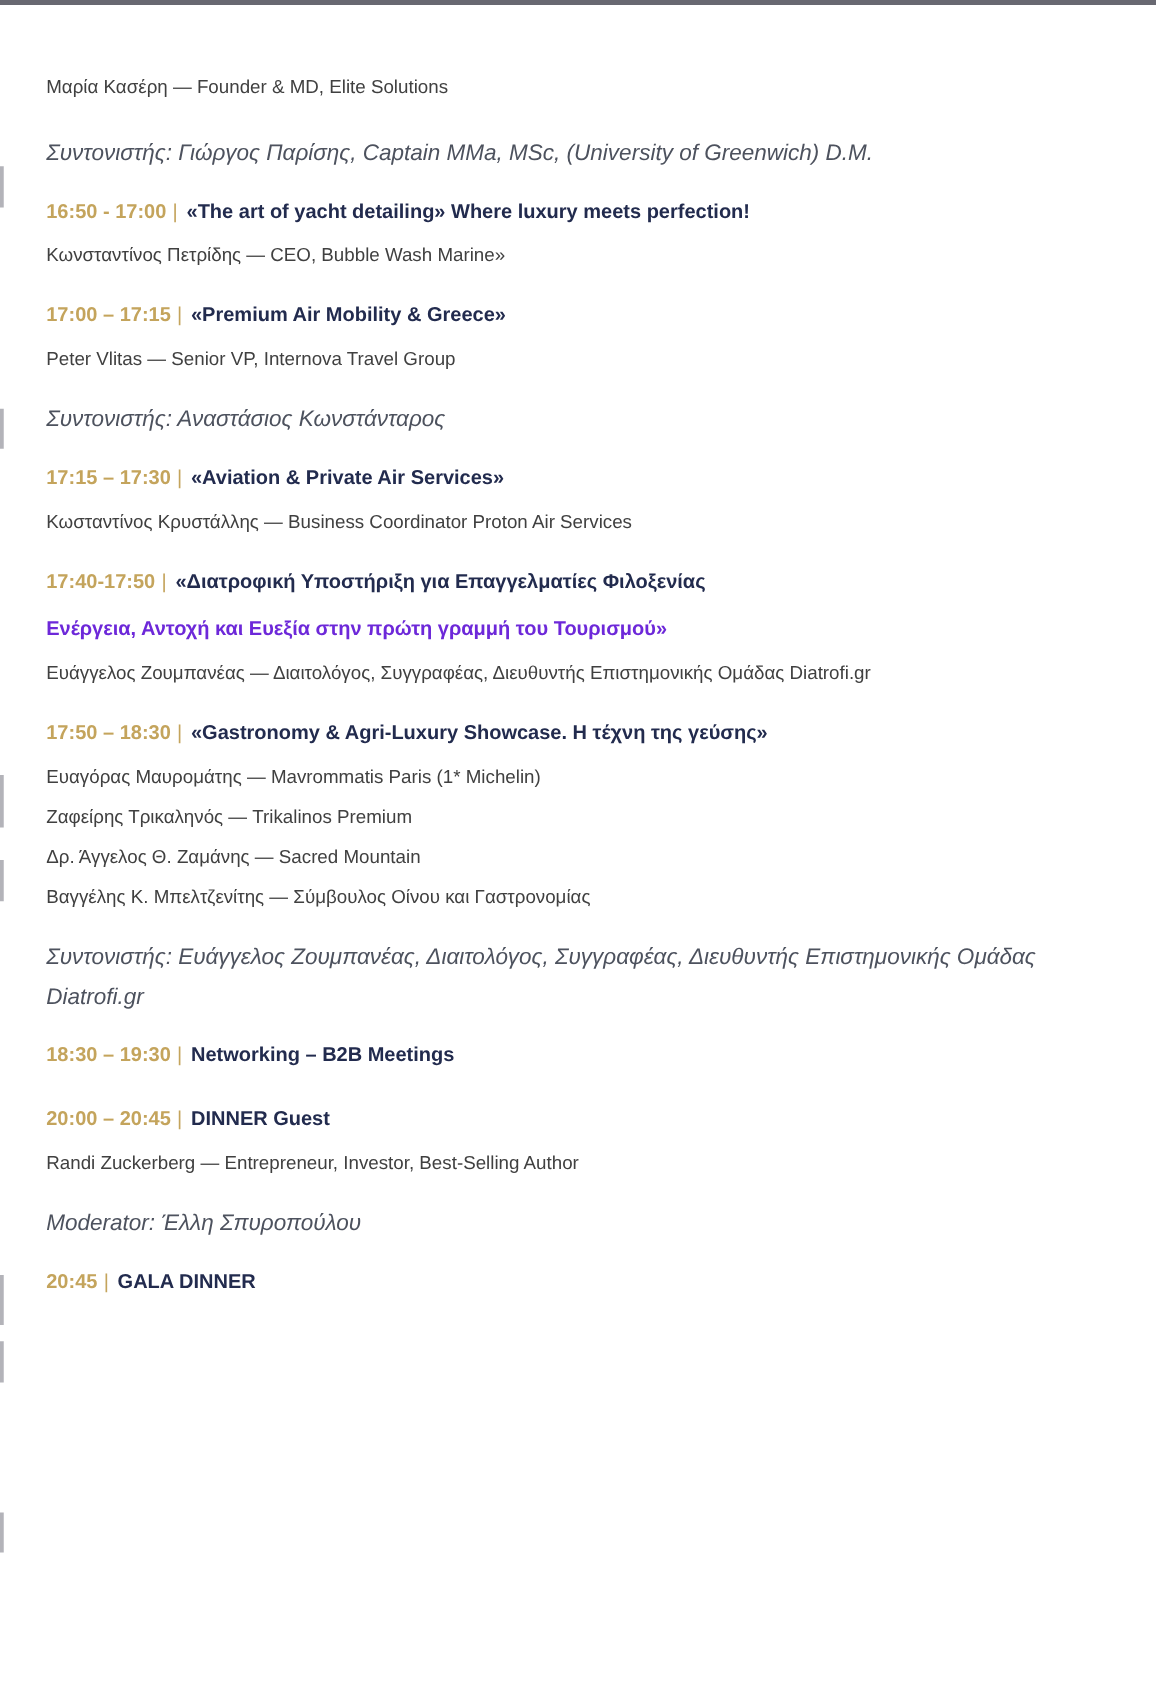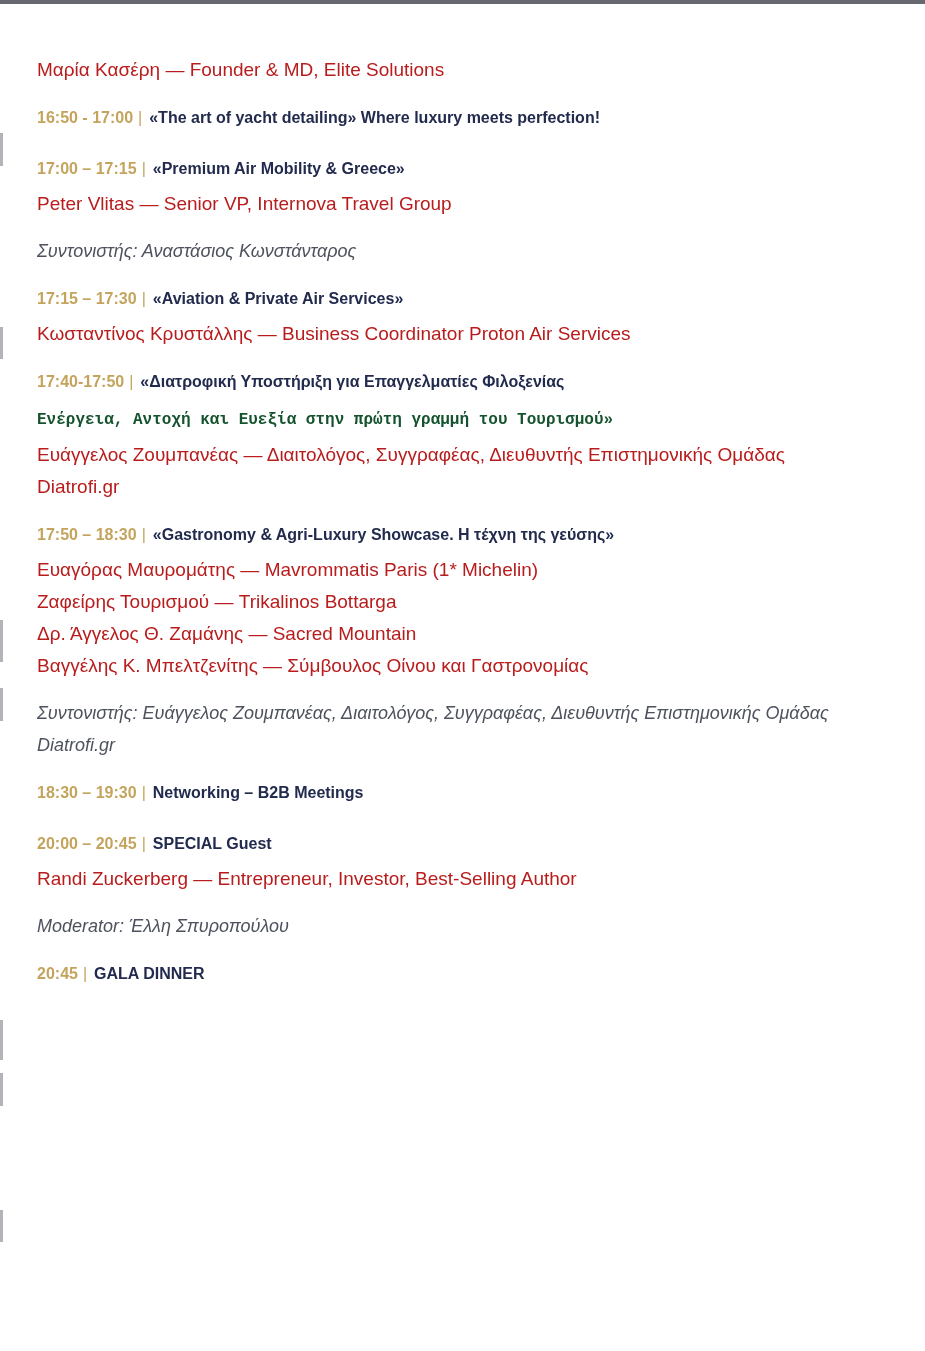--- a/index.html
+++ b/index.html
@@ -28,23 +28,23 @@
     background: #9a9aa1;
     opacity: 0.75;
   }
   .content {
     position: relative;
     width: 818px;
     padding: 54px 0 0 37px;
   }
   p { margin: 0; }
   .body-line {
-    font-size: 19px;
+    font-size: 15px;
     line-height: 32px;
-    color: #b91c1c;
+    color: #404040;
   }
   .moderator-line {
     font-size: 18px;
     line-height: 32px;
     font-style: italic;
     color: #4d525e;
     margin-top: 15px;
   }
   .moderator-line.intro-mod { margin-top: 20px; }
   .heading {
@@ -61,64 +61,65 @@
   .heading .sep {
     color: #c4a45c;
     font-weight: 400;
     margin: 0 7px 0 5px;
   }
   .heading .title {
     color: #222b4e;
   }
   .heading .title2 {
     display: block;
-    color: #14532d;
+    color: #6d28d9;
     white-space: normal;
-    font-family: Liberation Mono, monospace;
   }
   .italic-name { }
 </style>
 </head>
 <body>
 
 <div class="top-border"></div>
 
 <div class="scan-artifact" style="top:133px;height:33px"></div>
 <div class="scan-artifact" style="top:327px;height:32px"></div>
 <div class="scan-artifact" style="top:620px;height:42px"></div>
 <div class="scan-artifact" style="top:688px;height:33px"></div>
 <div class="scan-artifact" style="top:1020px;height:40px"></div>
 <div class="scan-artifact" style="top:1073px;height:33px"></div>
 <div class="scan-artifact" style="top:1210px;height:32px"></div>
 
 <div class="content">
 
   <p class="body-line">Μαρία Κασέρη — Founder &amp; MD, Elite Solutions</p>
+  <p class="moderator-line intro-mod">Συντονιστής: Γιώργος Παρίσης, Captain  MMa, MSc, (University of Greenwich)  D.M.</p>
 
   <p class="heading"><span class="time">16:50 - 17:00</span><span class="sep">|</span><span class="title">«The art of yacht detailing» Where luxury meets perfection!</span></p>
+  <p class="body-line">Κωνσταντίνος Πετρίδης — CEO, Bubble Wash Marine»</p>
 
   <p class="heading"><span class="time">17:00 – 17:15</span><span class="sep">|</span><span class="title">«Premium Air Mobility &amp; Greece»</span></p>
   <p class="body-line">Peter Vlitas — Senior VP, Internova Travel Group</p>
   <p class="moderator-line">Συντονιστής: Αναστάσιος Κωνστάνταρος</p>
 
   <p class="heading"><span class="time">17:15 – 17:30</span><span class="sep">|</span><span class="title">«Aviation &amp; Private Air Services»</span></p>
   <p class="body-line">Κωσταντίνος Κρυστάλλης — Business Coordinator Proton Air Services</p>
 
 
   <p class="heading"><span class="time">17:40-17:50</span><span class="sep">|</span><span class="title">«Διατροφική Υποστήριξη για Επαγγελματίες Φιλοξενίας</span><span class="title2">Ενέργεια, Αντοχή και Ευεξία στην πρώτη γραμμή του Τουρισμού»</span></p>
   <p class="body-line">Ευάγγελος Ζουμπανέας — Διαιτολόγος, Συγγραφέας, Διευθυντής Επιστημονικής Ομάδας Diatrofi.gr</p>
 
   <p class="heading"><span class="time">17:50 – 18:30</span><span class="sep">|</span><span class="title">«Gastronomy &amp; Agri-Luxury Showcase. Η τέχνη της γεύσης»</span></p>
   <p class="body-line">Ευαγόρας Μαυρομάτης — Mavrommatis Paris (1* Michelin)</p>
-  <p class="body-line">Ζαφείρης Τουρισμού — Trikalinos Bottarga</p>
+  <p class="body-line">Ζαφείρης Τρικαληνός — Trikalinos Premium</p>
   <p class="body-line">Δρ. Άγγελος Θ. Ζαμάνης — Sacred Mountain</p>
   <p class="body-line">Βαγγέλης Κ. Μπελτζενίτης — Σύμβουλος Οίνου και Γαστρονομίας</p>
   <p class="moderator-line">Συντονιστής: Ευάγγελος Ζουμπανέας, Διαιτολόγος, Συγγραφέας, Διευθυντής Επιστημονικής Ομάδας Diatrofi.gr</p>
 
   <p class="heading"><span class="time">18:30 – 19:30</span><span class="sep">|</span><span class="title">Networking – B2B Meetings</span></p>
 
-  <p class="heading"><span class="time">20:00 – 20:45</span><span class="sep">|</span><span class="title">SPECIAL Guest</span></p>
+  <p class="heading"><span class="time">20:00 – 20:45</span><span class="sep">|</span><span class="title">DINNER Guest</span></p>
   <p class="body-line"><span class="italic-name">Randi Zuckerberg</span><span> — Entrepreneur, Investor, Best-Selling Author</span></p>
   <p class="moderator-line">Moderator: Έλλη Σπυροπούλου</p>
 
   <p class="heading"><span class="time">20:45</span><span class="sep">|</span><span class="title">GALA DINNER</span></p>
 
 </div>
 
 </body></html>

